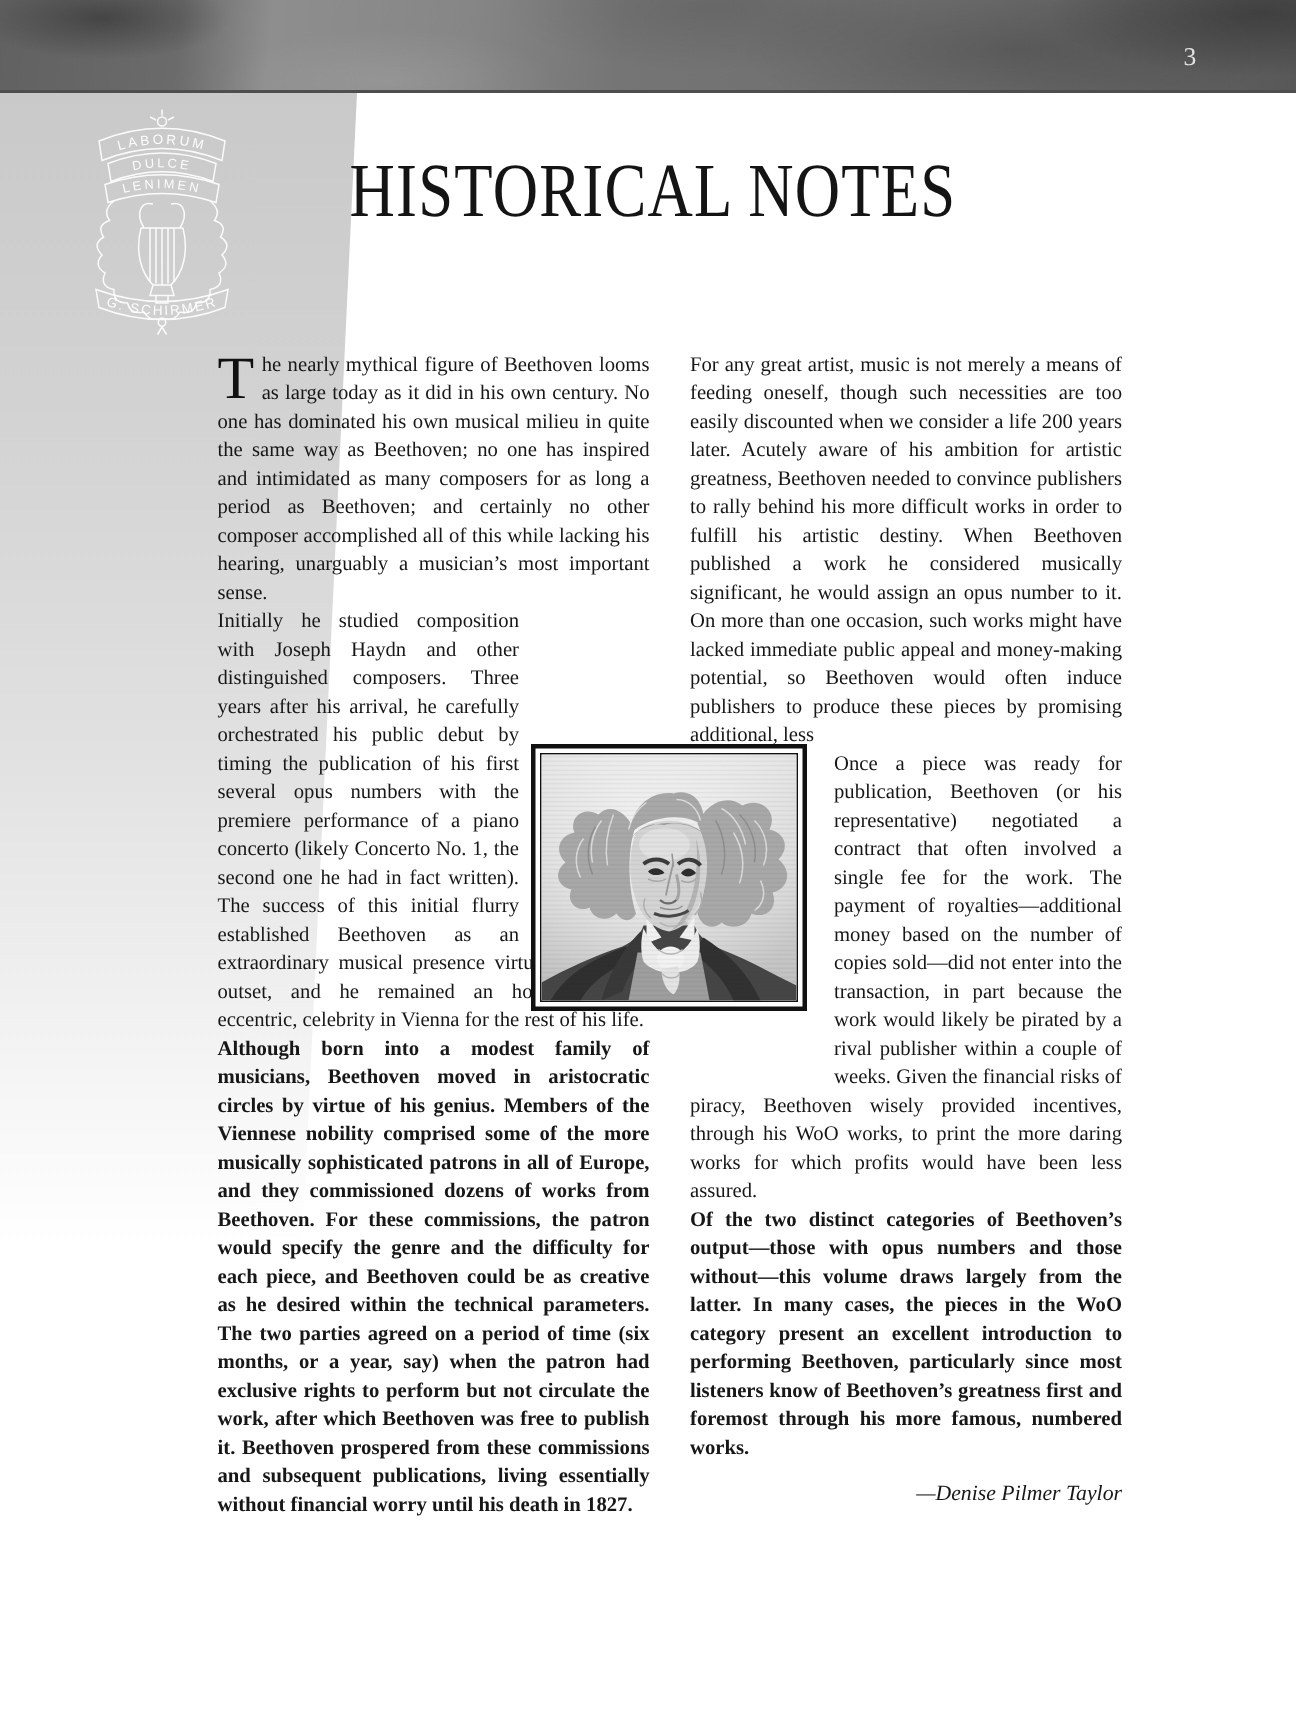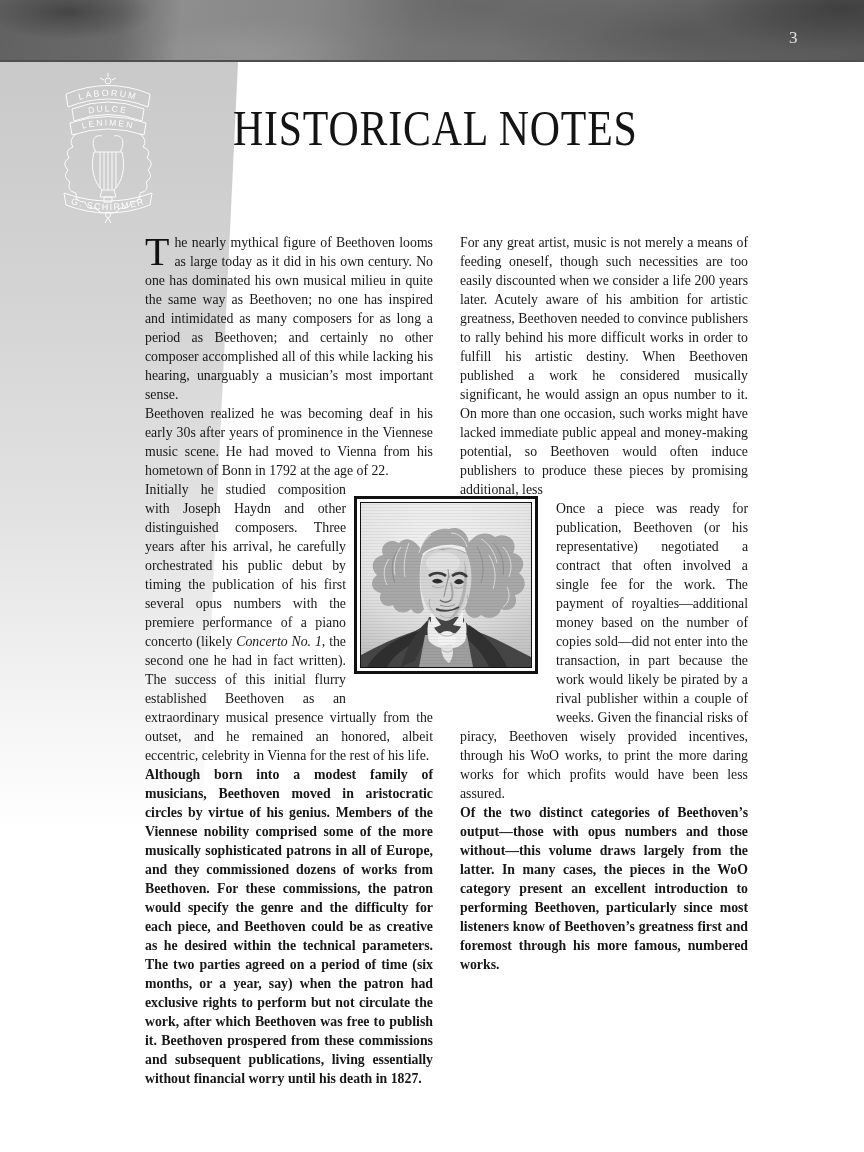--- a/index.html
+++ b/index.html
@@ -42,21 +42,21 @@
     white-space:nowrap; transform:scaleX(.82); transform-origin:left top;
   }
 
   
   .columns { position:absolute; left:145px; top:233px; width:603px; display:flex; gap:27px; }
   .col { width:288px; font-size:13.8px; line-height:19px; text-align:justify; }
   .col p { margin:0; }
   .mt { margin-top:11px; }
   .clear { clear:both;font-weight:bold; }
   .dropcap { float:left; font-size:40px; line-height:31px; padding:3px 5px 0 0; color:#111; }
-  .ital { font-style:italic; }
+  .ital { }
 
   .spacer-right { float:right; width:87px; height:210px; }
   .spacer-left  { float:left;  width:96px; height:210px; }
 
   .byline { margin-top:13px !important; text-align:right; font-style:italic; font-size:14.5px; }
 
   
   .portrait {
     position:absolute; left:354px; top:496px;
     background:#ffffff; border:3px solid #111; padding:3px;
@@ -107,37 +107,37 @@
   </svg>
 
   <h1 class="title">HISTORICAL NOTES</h1>
 
   <div class="columns">
 
     <div class="col">
       <p>
         <span class="dropcap">T</span><span>he nearly mythical figure of Beethoven looms as large today as it did in his own century. No one has dominated his own musical milieu in quite the same way as Beethoven; no one has inspired and intimidated as many composers for as long a period as Beethoven; and certainly no other composer accomplished all of this while lacking his hearing, unarguably a musician’s most important sense.</span>
       </p>
-      <p class="mt">Beethoven realized he was becoming deaf in his early 30s after years of prominence in the Viennese music scene. He had moved to Vienna from his hometown of Bonn in 1792 at the age of 22.</p>
       <div>
         <div class="spacer-right"></div>
         <p>
           <span>Initially he studied composition with Joseph Haydn and other distinguished composers. Three years after his arrival, he carefully orchestrated his public debut by timing the publication of his first several opus numbers with the premiere performance of a piano concerto (likely </span><span class="ital">Concerto No. 1</span><span>, the second one he had in fact written). The success of this initial flurry established Beethoven as an extraordinary musical presence virtually from the outset, and he remained an honored, albeit eccentric, celebrity in Vienna for the rest of his life.</span>
         </p>
       </div>
       <p class="mt clear">Although born into a modest family of musicians, Beethoven moved in aristocratic circles by virtue of his genius. Members of the Viennese nobility comprised some of the more musically sophisticated patrons in all of Europe, and they commissioned dozens of works from Beethoven. For these commissions, the patron would specify the genre and the difficulty for each piece, and Beethoven could be as creative as he desired within the technical parameters. The two parties agreed on a period of time (six months, or a year, say) when the patron had exclusive rights to perform but not circulate the work, after which Beethoven was free to publish it. Beethoven prospered from these commissions and subsequent publications, living essentially without financial worry until his death in 1827.</p>
     </div>
 
     <div class="col">
       <p>For any great artist, music is not merely a means of feeding oneself, though such necessities are too easily discounted when we consider a life 200 years later. Acutely aware of his ambition for artistic greatness, Beethoven needed to convince publishers to rally behind his more difficult works in order to fulfill his artistic destiny. When Beethoven published a work he considered musically significant, he would assign an opus number to it. On more than one occasion, such works might have lacked immediate public appeal and money-making potential, so Beethoven would often induce publishers to produce these pieces by promising additional, less</p>
       <div>
         <div class="spacer-left"></div>
         <p class="mt">Once a piece was ready for publication, Beethoven (or his representative) negotiated a contract that often involved a single fee for the work. The payment of royalties—additional money based on the number of copies sold—did not enter into the transaction, in part because the work would likely be pirated by a rival publisher within a couple of weeks. Given the financial risks of piracy, Beethoven wisely provided incentives, through his WoO works, to print the more daring works for which profits would have been less assured.</p>
       </div>
       <p class="mt clear">Of the two distinct categories of Beethoven’s output—those with opus numbers and those without—this volume draws largely from the latter. In many cases, the pieces in the WoO category present an excellent introduction to performing Beethoven, particularly since most listeners know of Beethoven’s greatness first and foremost through his more famous, numbered works.</p>
+      <p class="byline">—Denise Pilmer Taylor</p>
     </div>
   </div>
 
   <div class="portrait">
     <div class="portrait-inner">
       <svg width="170" height="164" viewBox="0 0 170 164" aria-hidden="true">
         <defs>
           <linearGradient id="pv-bg" x1="0" y1="0" x2="0" y2="1">
             <stop offset="0" stop-color="#e6e6e6"></stop>
               <stop offset="0.6" stop-color="#d2d2d2"></stop>

